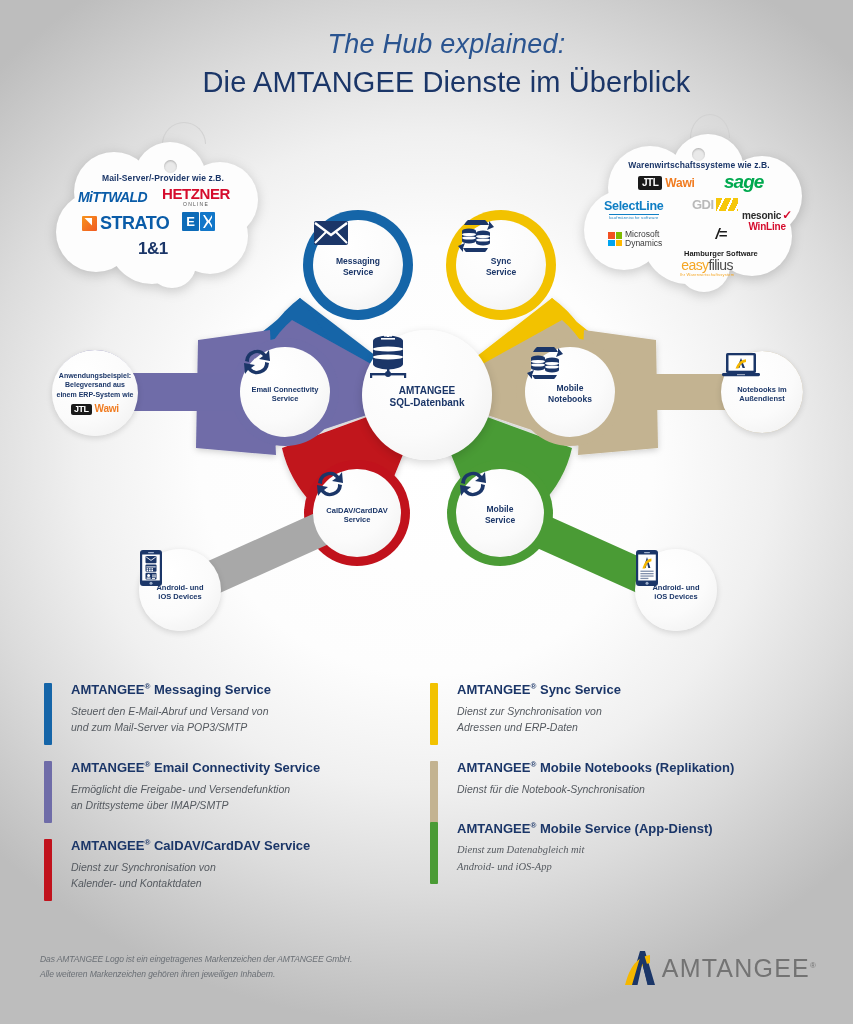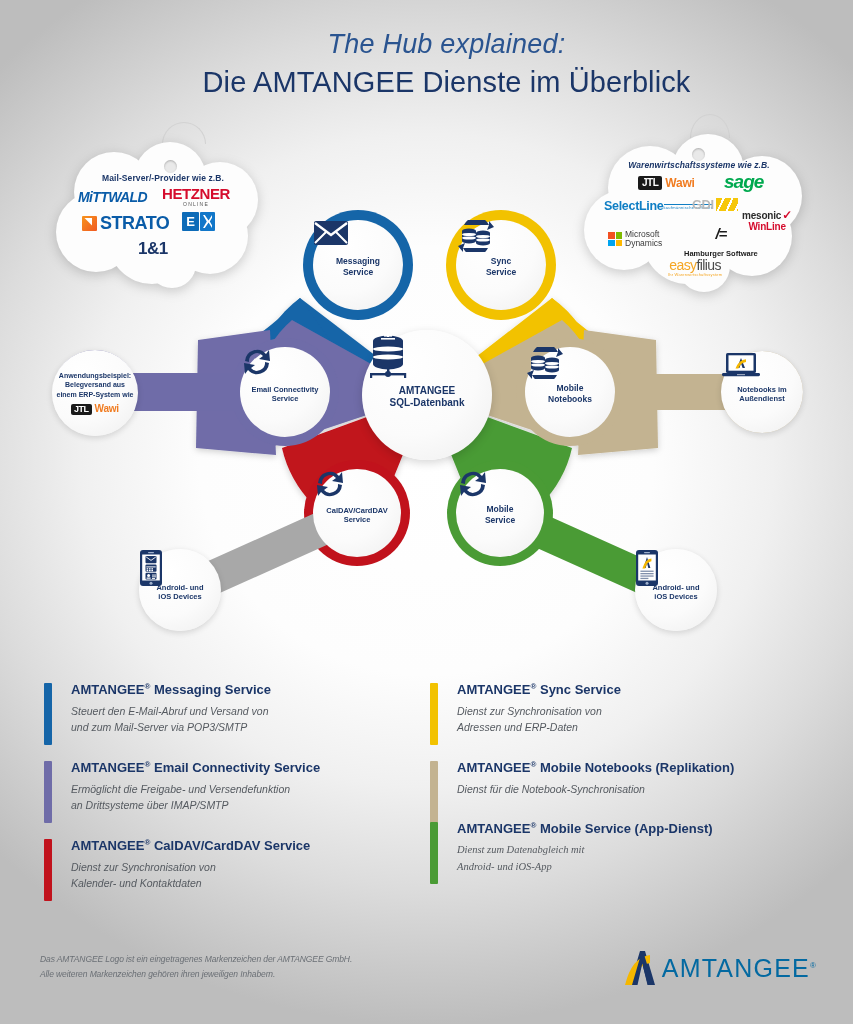--- a/index.html
+++ b/index.html
@@ -63,21 +63,21 @@
       font-size: 13px; display:flex; align-items:center; justify-content:center; border-radius:1px; }
   .exch-tile2 { width: 15px; height: 19px; background: #1277c9; margin-left: 1px; border-radius:1px;
       position: relative; }
   .exch-tile2::after { content:""; position:absolute; inset:3px; background:#fff;
       clip-path: polygon(0 0,42% 50%,0 100%,20% 100%,62% 58%,100% 100%,100% 78%,76% 50%,100% 22%,100% 0,62% 42%,20% 0); }
 
   .jtl-box { background:#1a1a1a; color:#fff; font-weight:900; font-size:10px;
       padding: 2px 4px; border-radius:2px; letter-spacing:-.5px; }
   .jtl-wawi { color:#f07c21; font-weight:900; font-size:12px; margin-left: 3px; letter-spacing:-.2px;}
   .lg-sage { color:#00a94f; font-weight:700; font-size:19px; font-style:italic; letter-spacing:-1px; }
-  .lg-selectline-box { flex-direction: row; align-items:center; }
+  .lg-selectline-box { flex-direction: column; align-items:center; }
   .lg-selectline { color:#0f7ec4; font-weight:700; font-size:12.5px; letter-spacing:-.3px; }
   .lg-selectline-sub { font-size:4px; color:#0f7ec4; letter-spacing:.3px; margin-top:1px;
       border-top:1px solid #0f7ec4; padding-top:1px; }
   .lg-gdi { color:#b9b9b9; font-weight:900; font-size:13px; letter-spacing:-.5px; }
   .gdi-stripes { width:22px; height:13px; margin-left:2px; background:
       repeating-linear-gradient(115deg,#f6c70a 0 6px,#ffffff 6px 8px); }
   .lg-mesonic-box { flex-direction:column; align-items:center; }
   .lg-mesonic { color:#2b2b2b; font-weight:800; font-size:10px; letter-spacing:-.2px; }
   .lg-winline { color:#d50c2d; font-weight:800; font-size:10px; letter-spacing:-.2px; }
   .mes-check { color:#d50c2d; font-weight:900; font-size:12px; margin-left:1px; }
@@ -124,21 +124,21 @@
   .legend-bar { position: absolute; left: 0; top: 1px; width: 8px; height: 62px; border-radius: 1px; }
   .legend-title { font-size: 13px; font-weight: bold; color: #1b3668; letter-spacing: 0; line-height: 1.3; }
   .legend-title sup { font-size: 8px; vertical-align: super; }
   .legend-desc { font-size: 10.5px; font-style: italic; color: #555a60; line-height: 1.55; margin-top: 4px; }
 
   
   #footer { position: absolute; bottom: 18px; left: 0; width: 853px; height: 60px; }
   #disclaimer { position: absolute; left: 40px; top: 6px; font-size: 8.5px; font-style: italic;
       color: #6a6f75; line-height: 1.75; letter-spacing: -.1px; }
   #brand { position: absolute; right: 36px; top: 2px; display: flex; align-items: center; }
-  #brand-word { font-size: 25px; color: #0369a1; letter-spacing: 1.2px; 
+  #brand-word { font-size: 25px; color: #737373; letter-spacing: 1.2px; 
       font-weight: 400; }
   #brand-word sup { font-size: 8px; vertical-align: super; }
 </style>
 </head>
 <body>
 
 <div id="title-block">
   <div id="title-line1">The Hub explained:</div>
   <div id="title-line2">Die AMTANGEE Dienste im Überblick</div>
 </div>
@@ -184,21 +184,21 @@
         <circle cx="128" cy="36" r="36"></circle>
       <circle cx="182" cy="62" r="40"></circle>
         <circle cx="44" cy="96" r="40"></circle>
       <circle cx="108" cy="104" r="46"></circle>
         <circle cx="172" cy="102" r="40"></circle>
       <circle cx="124" cy="132" r="26"></circle>
     </g>
   </svg>
   <div class="cloud-hole" style="left:112px; top:14px;"></div>
   <div class="cloud-content">
-    <div class="cloud-title" style="top:26px;font-style:italic;">Warenwirtschaftssysteme wie z.B.</div>
+    <div class="cloud-title" style="top:26px;">Warenwirtschaftssysteme wie z.B.</div>
     <div class="logo" style="left:58px; top:42px;">
       <span class="jtl-box">JTL</span>
         <span class="jtl-wawi">Wawi</span>
     </div>
     <div class="logo lg-sage" style="left:144px; top:38px;">sage</div>
     <div class="logo lg-selectline-box" style="left:24px; top:66px;">
       <span class="lg-selectline">SelectLine</span>
         <span class="lg-selectline-sub">kaufmännische software</span>
     </div>
     <div class="logo" style="left:112px; top:64px;">
@@ -215,21 +215,21 @@
           <i style="background:#7fba00"></i>
           <i style="background:#00a4ef"></i>
           <i style="background:#ffb900"></i>
         </span>
       <span class="lg-msdyn">Microsoft<br>Dynamics</span>
     </div>
     <div class="logo lg-hs-box" style="left:104px; top:92px;">
       <span class="hs-mark">/=</span>
         <span class="lg-hs">Hamburger Software</span>
     </div>
-    <div class="logo lg-easy-box" style="left:88px; top:124px;">
+    <div class="logo lg-easy-box" style="left:100px; top:124px;">
       <span class="lg-easy"><span class="e1">easy</span><span class="e2">filius</span></span>
       <span class="lg-easy-sub">Ihr Warenwirtschaftssystem</span>
     </div>
   </div>
 </div>
 
 <div id="hub">
   <svg width="853" height="480" viewBox="0 0 853 480">
     <defs>
       <filter id="sh" x="-30%" y="-30%" width="170%" height="170%">

